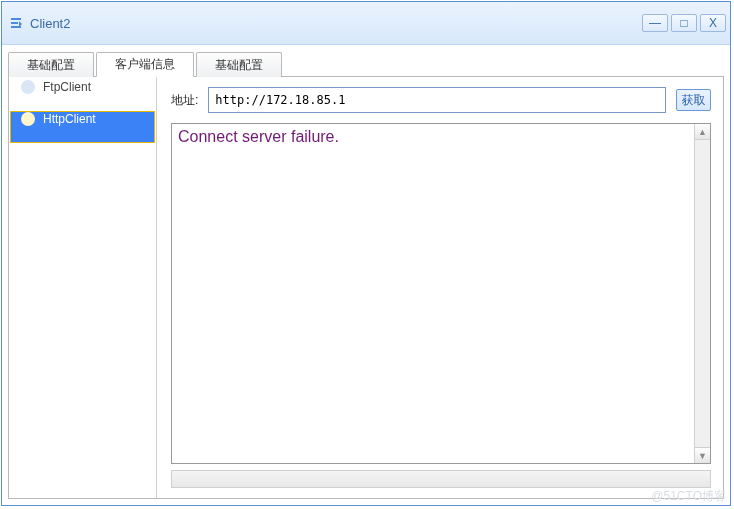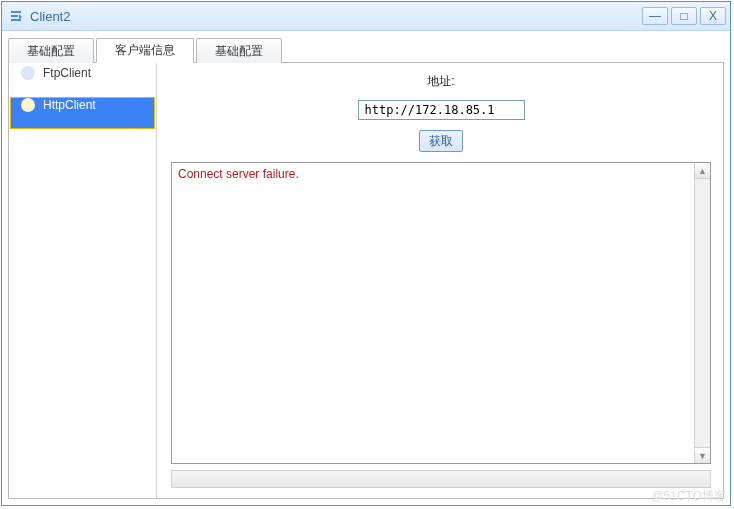--- a/index.html
+++ b/index.html
@@ -12,21 +12,21 @@
     position: relative;
   }
   .window {
     width: 730px; height: 505px;
     margin: 1px;
     border: 1px solid #5a8fd6;
     background: #fff;
     display: flex; flex-direction: column;
   }
   .titlebar {
-    height: 29px;
+    height: 43px;
     background: linear-gradient(#eaf3fd, #d7e8fb);
     border-bottom: 1px solid #b9d4f5;
     display: flex; align-items: center;
     padding: 0 4px 0 6px;
     color: #3a6aa8;
   }
   .titlebar .appicon {
     width: 16px; height: 16px; margin-right: 6px;
     position: relative;
   }
@@ -98,48 +98,47 @@
   }
   .side-item:not(.selected) .side-bullet { background: #d9e6f5; }
   .side-item.selected .side-bullet { background: #fff6cc; }
   .main {
     flex: 1; padding: 10px 12px 10px 14px;
     display: flex; flex-direction: column;
   }
   .addr-row {
     display: flex; align-items: center; gap: 10px;
     margin-bottom: 10px;
-    flex-direction: column;
   }
   .addr-label { color: #222; }
   .addr-input {
     flex: 1;
     border: 1px solid #7a9ac6;
     height: 26px; padding: 2px 6px;
     font-family: Consolas, monospace;
     font-size: 12px;
   }
   .fetch-btn {
-    width: 44px; height: 22px;
+    width: 35px; height: 22px;
     border: 1px solid #6b99d6;
     background: linear-gradient(#eaf3fd,#d7e8fb);
     color: #2a5fa5;
     font-size: 12px;
     border-radius: 2px;
   }
   .output-wrap {
     flex: 1; position: relative;
     border: 1px solid #9a9a9a;
     display: flex;
     margin-bottom: 6px;
   }
   .output {
     flex: 1; padding: 4px 6px;
     font-family: Tahoma, Arial, sans-serif;
-    font-size: 12px; color: #b91c1c;
+    font-size: 16px; color: #701a75;
     white-space: pre-wrap;
     overflow: hidden;
   }
   .vscroll {
     width: 16px; background: #f0f0f0;
     border-left: 1px solid #d0d0d0;
     display: flex; flex-direction: column;
   }
   .vscroll .arrow {
     height: 16px; display:flex; align-items:center; justify-content:center;

